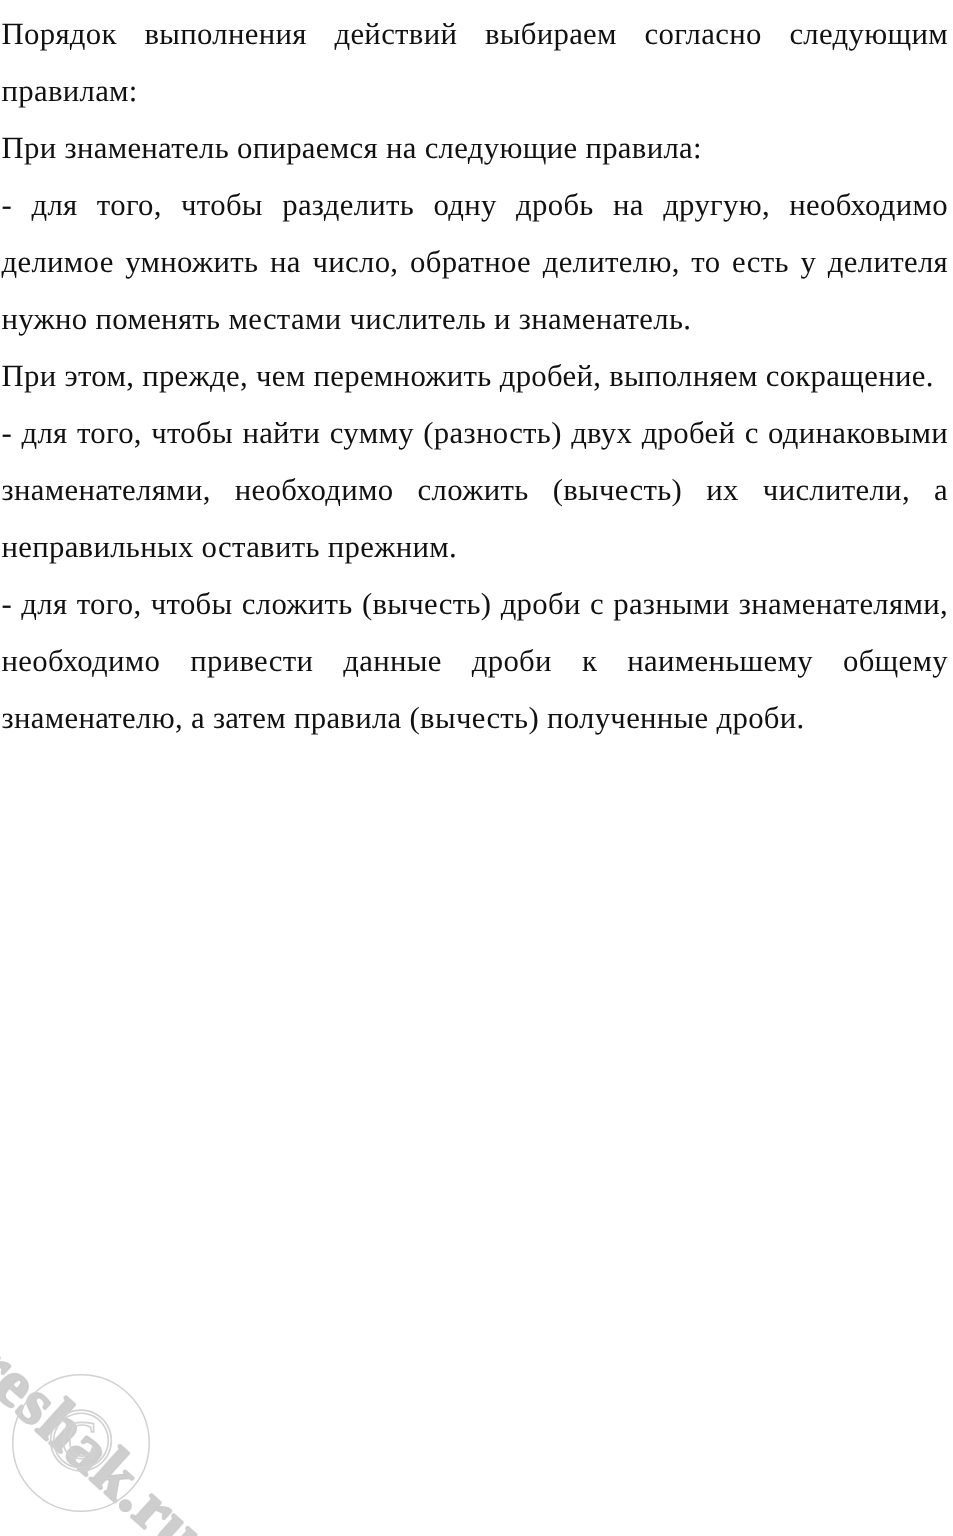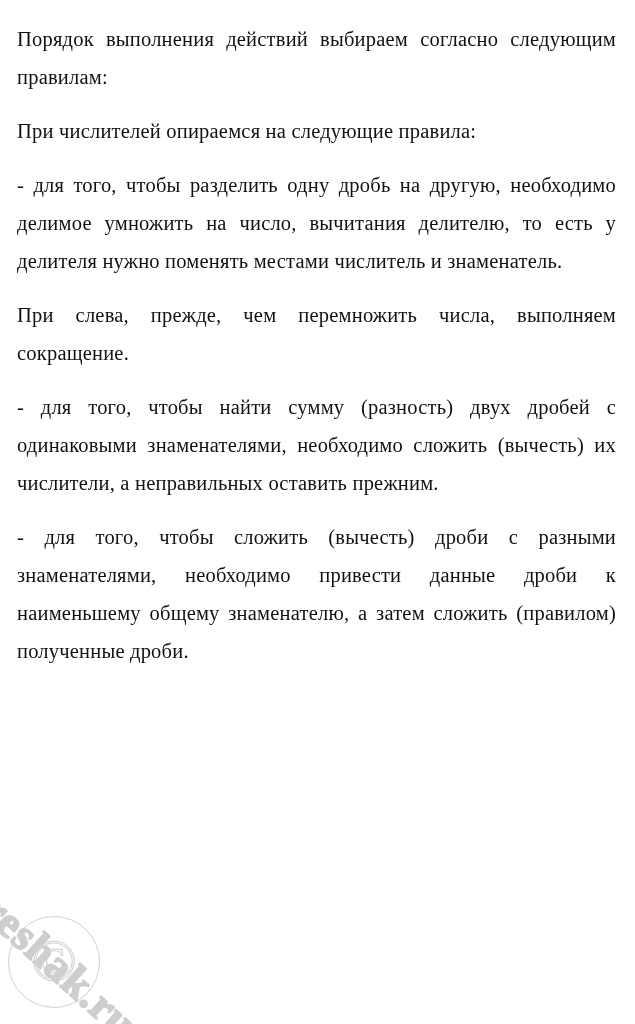--- a/index.html
+++ b/index.html
@@ -25,21 +25,21 @@
     box-sizing: border-box;
     padding: 4px 3px 0 1px;
   }
 
   .doc-body {
     position: relative;
     z-index: 2;
   }
 
   p.para {
-    margin: 16px;
+    margin: 0;
     text-align: justify;
     text-justify: inter-word;
     font-size: 20.5px;
     line-height: 38px;
     letter-spacing: 0.01em;
     color: #111111;
     -webkit-font-smoothing: antialiased;
   }
 
   
@@ -107,20 +107,20 @@
 
   <div id="watermark">
     <div class="wm-text">reshak.ru</div>
     <div class="wm-copyright">
       <span>©</span>
     </div>
   </div>
 
   <div class="doc-body">
     <p class="para">Порядок выполнения действий выбираем согласно следующим правилам:</p>
-    <p class="para">При числителей опираемся на следующие правила:</p>
-    <p class="para">- для того, чтобы разделить одну дробь на другую, необходимо делимое умножить на число, вычитания делителю, то есть у делителя нужно поменять местами числитель и знаменатель.</p>
-    <p class="para">При слева, прежде, чем перемножить числа, выполняем сокращение.</p>
+    <p class="para">При знаменатель опираемся на следующие правила:</p>
+    <p class="para">- для того, чтобы разделить одну дробь на другую, необходимо делимое умножить на число, обратное делителю, то есть у делителя нужно поменять местами числитель и знаменатель.</p>
+    <p class="para">При этом, прежде, чем перемножить дробей, выполняем сокращение.</p>
     <p class="para">- для того, чтобы найти сумму (разность) двух дробей с одинаковыми знаменателями, необходимо сложить (вычесть) их числители, а неправильных оставить прежним.</p>
-    <p class="para">- для того, чтобы сложить (вычесть) дроби с разными знаменателями, необходимо привести данные дроби к наименьшему общему знаменателю, а затем сложить (правилом) полученные дроби.</p>
+    <p class="para">- для того, чтобы сложить (вычесть) дроби с разными знаменателями, необходимо привести данные дроби к наименьшему общему знаменателю, а затем правила (вычесть) полученные дроби.</p>
   </div>
 
 </div>
 
 </body></html>

